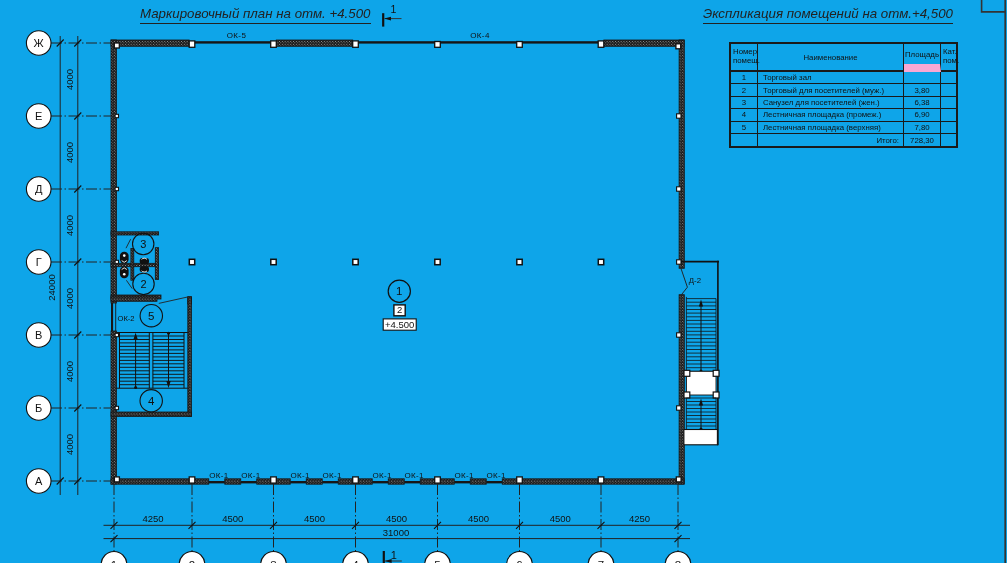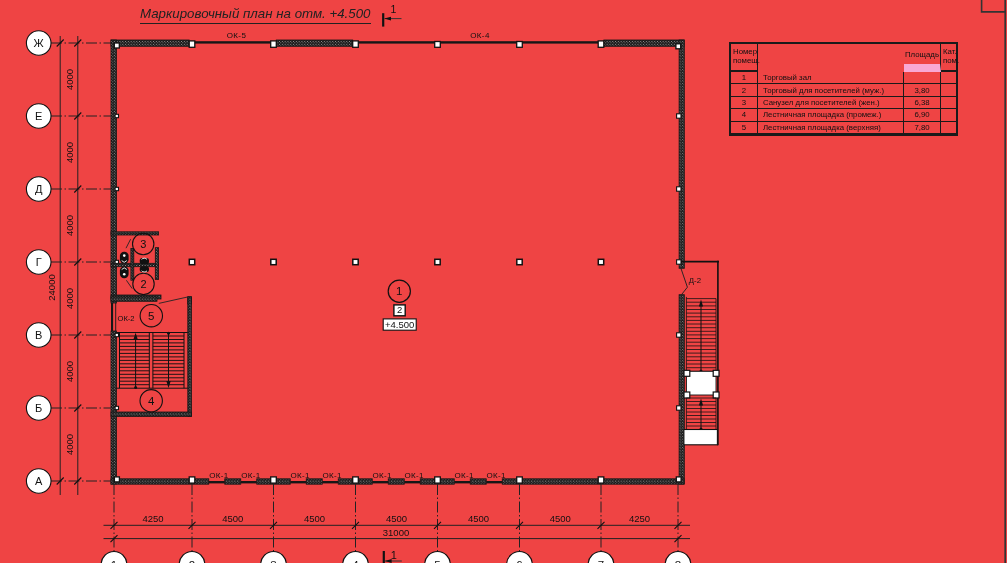--- a/index.html
+++ b/index.html
@@ -1,36 +1,38 @@
 <!DOCTYPE html>
 <html><head>
 <meta charset="utf-8">
 <style>
   html,body{margin:0;padding:0;background:#fff;}
-  #sheet{position:relative;width:1007px;height:563px;background:#ef4444;overflow:hidden;
+  #sheet{position:relative;width:1007px;height:563px;background:#0ea5e9;overflow:hidden;
          font-family:"Liberation Sans",sans-serif;color:#111;}
   .abs{position:absolute;}
   .title{font-style:italic;font-size:13.3px;white-space:nowrap;border-bottom:1.2px solid #222;padding-bottom:2px;color:#222;}
   .tr{box-sizing:border-box;display:grid;grid-template-columns:27px 146px 37px 15px;height:12.4px;border-bottom:1px solid #1a1a1a;}
   .tr>div{display:flex;align-items:center;overflow:hidden;white-space:nowrap;}
   .c1{justify-content:center;border-right:1.5px solid #1a1a1a;}
   .c2{padding-left:5px;border-right:1.5px solid #1a1a1a;}
   .c3{justify-content:center;border-right:1.5px solid #1a1a1a;}
 </style>
 </head>
 <body>
 <div id="sheet">
 
 <div class="abs title" style="left:140px;top:6px;">Маркировочный план на отм. +4.500</div>
 
+<div class="abs title" style="left:703px;top:6px;">Экспликация помещений на отм.+4,500</div>
 
 <div class="abs" style="left:729px;top:42px;width:225px;border:2px solid #1a1a1a;font-size:7.8px;color:#111;">
   <div style="display:grid;grid-template-columns:27px 146px 37px 15px;">
 
     <div style="grid-column:1;border-right:1.5px solid #1a1a1a;border-bottom:2px solid #1a1a1a;height:26px;display:flex;align-items:center;font-size:7.8px;line-height:1.15;padding-left:2px;">Номер помещ.</div>
+    <div style="grid-column:2;border-right:1.5px solid #1a1a1a;border-bottom:2px solid #1a1a1a;display:flex;align-items:center;justify-content:center;font-size:7.8px;">Наименование</div>
     <div style="grid-column:3;border-right:1.5px solid #1a1a1a;border-bottom:8px solid #f9a8d4;display:flex;align-items:center;justify-content:center;font-size:7.8px;">Площадь</div>
     <div style="grid-column:4;border-bottom:2px solid #1a1a1a;display:flex;align-items:center;font-size:7.8px;line-height:1.15;padding-left:2px;">Кат. пом.</div>
   </div>
 
   <div class="tr">
         <div class="c1">1</div>
         <div class="c2">Торговый зал</div>
         <div class="c3"></div>
         <div class="c4"></div>
       </div>
@@ -57,20 +59,26 @@
         <div class="c4"></div>
       </div>
 
   <div class="tr">
         <div class="c1">5</div>
         <div class="c2">Лестничная площадка (верхняя)</div>
         <div class="c3">7,80</div>
         <div class="c4"></div>
       </div>
 
+  <div class="tr" style="border-bottom:none;">
+        <div class="c1"></div>
+        <div class="c2" style="justify-content:flex-end;padding-right:4px;">Итого:</div>
+        <div class="c3">728,30</div>
+        <div class="c4"></div>
+      </div>
 </div>
 
 <svg class="abs" style="left:0;top:0;" width="1007" height="563" viewBox="0 0 1007 563">
 <defs>
 <pattern id="wp" width="2.8" height="2.8" patternUnits="userSpaceOnUse">
   <rect width="2.8" height="2.8" fill="#161616"></rect>
   <rect x="0.45" y="0.45" width="0.7" height="0.7" fill="#fff"></rect>
   <rect x="1.85" y="1.85" width="0.7" height="0.7" fill="#fff"></rect>
 </pattern>
 </defs>

